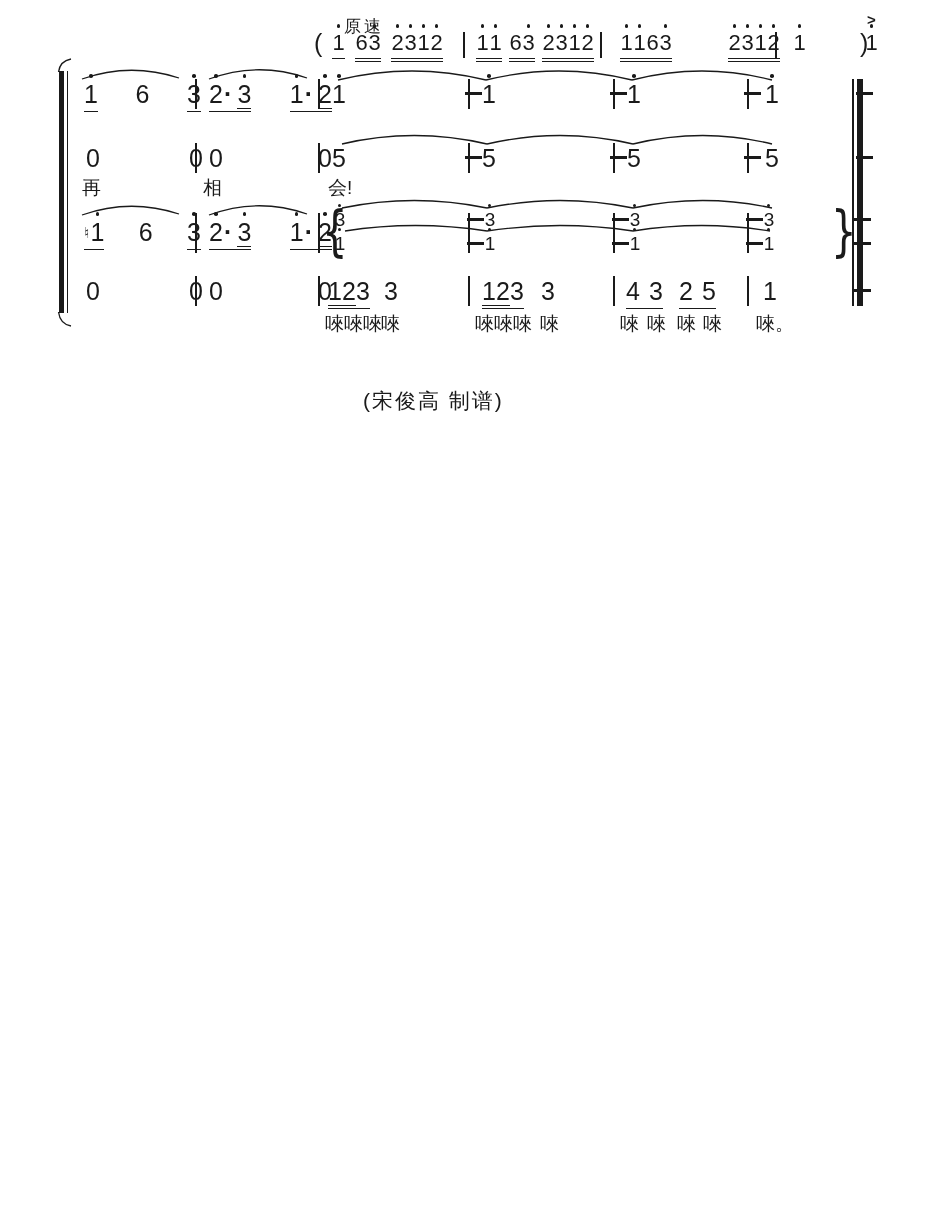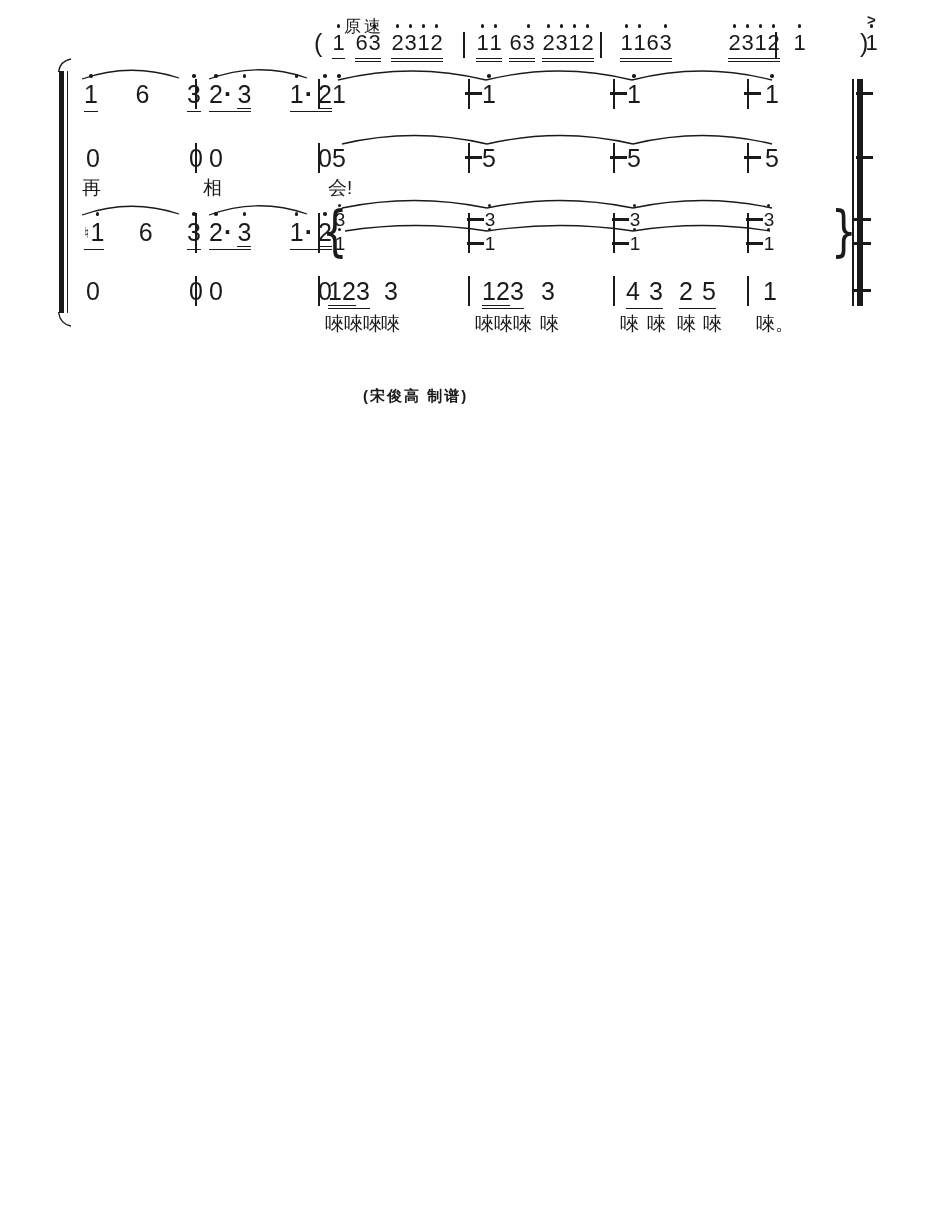--- a/index.html
+++ b/index.html
@@ -22,21 +22,21 @@
   .accent{position:absolute;left:50%;transform:translateX(-50%);top:-19px;font-size:15px;
           font-weight:700;letter-spacing:0;}
   .accidental{font-size:15px;position:relative;top:-3px;margin-right:1px;}
   .bar{position:absolute;width:1.7px;background:#1a1a1a;}
   .blk{position:absolute;background:#1a1a1a;}
   .lyr{position:absolute;font-size:19px;white-space:pre;color:#1a1a1a;}
   .brace{position:absolute;font-size:56px;line-height:1;font-family:"DejaVu Sans",sans-serif;
          transform:scaleX(.72);transform-origin:center;color:#1a1a1a;}
   .paren{position:absolute;font-size:25px;color:#1a1a1a;}
   #tempo{position:absolute;left:344px;top:15px;font-size:17px;letter-spacing:3px;}
-  #credit{position:absolute;left:363px;top:387px;font-size:15px;letter-spacing:2px;font-weight:bold;}
+  #credit{position:absolute;left:363px;top:387px;font-size:21px;letter-spacing:2px;}
   svg.arcs{position:absolute;left:0;top:0;pointer-events:none;}
 </style>
 </head>
 <body>
 
 <div id="page">
 
   <div id="tempo">原速</div>
 
   <span class="paren" style="left:314px;top:29px">(</span>

